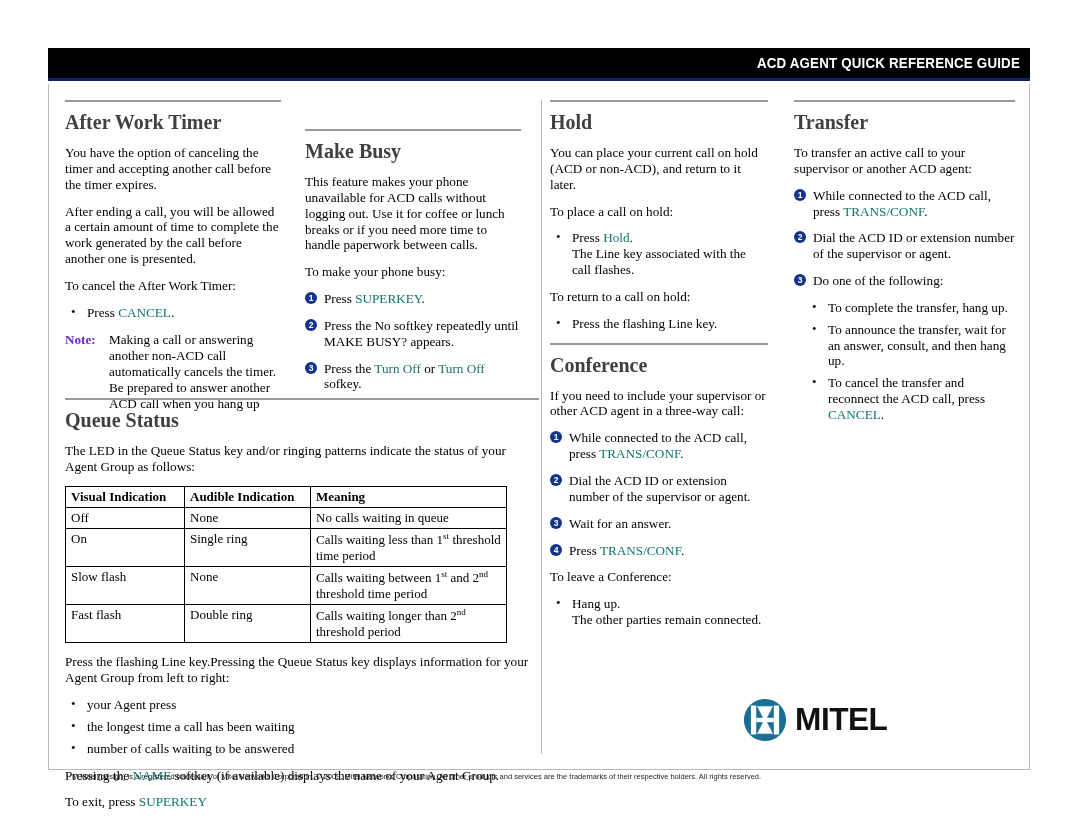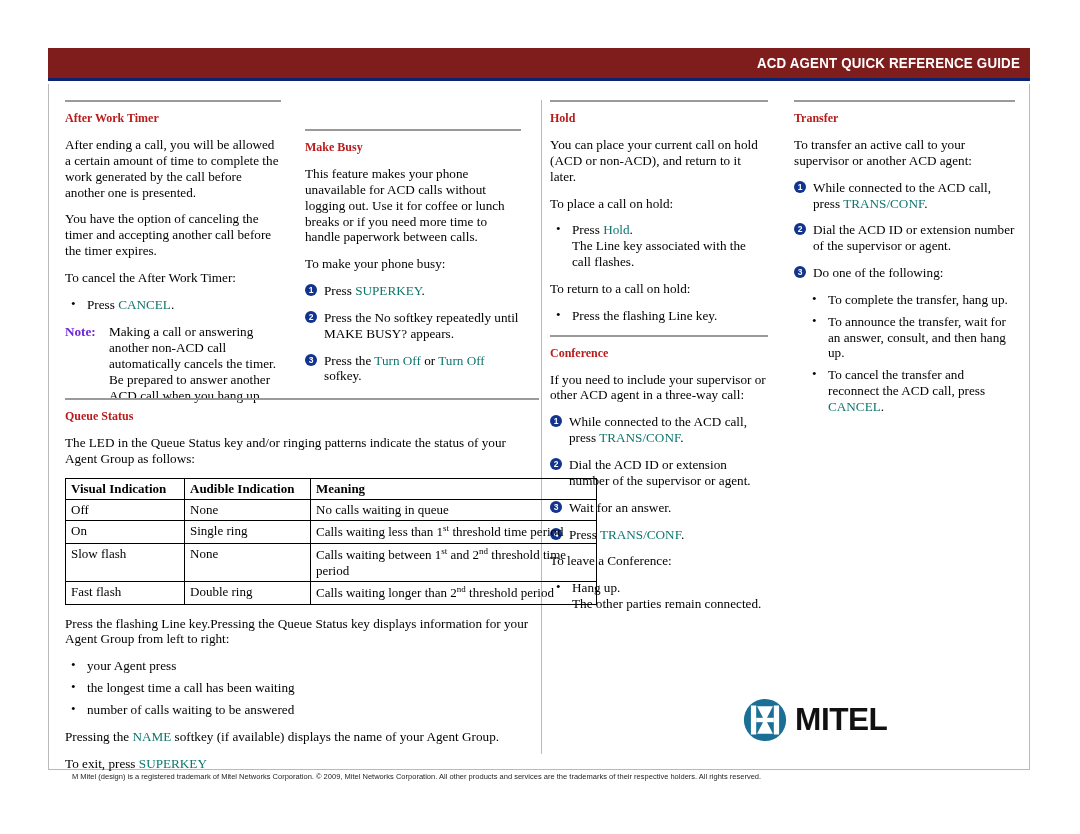--- a/index.html
+++ b/index.html
@@ -8,21 +8,21 @@
     background:#ffffff;
     font-family:"Liberation Serif", serif;
     color:#000;
     overflow:hidden;
   }
   .page{position:relative;width:1080px;height:834px;}
 
   
   .header-bar{
     position:absolute;left:48px;top:48px;width:982px;height:33px;
-    background:#7f1d1d;
+    background:#000000;
     border-bottom:3px solid #0b2370;
     box-sizing:border-box;
   }
   .header-title{
     position:absolute;right:10px;top:7px;
     font-family:"Liberation Sans", sans-serif;
     font-weight:bold;
     font-size:14.5px;
     letter-spacing:0.2px;
     color:#ffffff;
@@ -52,21 +52,21 @@
   .col2{left:256px;width:216px;margin-top:29px;}
   .col3{left:501px;width:218px;}
   .col4{left:745px;width:221px;}
   .col-wide{position:absolute;left:16px;top:314px;width:474px;}
 
   .rule{height:2px;background:#9a9a9a;margin-bottom:9px;}
   .rule-thin{height:2px;background:#9a9a9a;margin:9px 0 9px 0;}
 
   h2.sec{
     font-family:"Liberation Serif", serif;
-    font-weight:bold;font-size:12px;color:#b91c1c;
+    font-weight:bold;font-size:20px;color:#404040;
     margin:0 0 11px 0;
   }
   p{margin:0 0 11px 0;font-size:13.2px;line-height:1.20;}
 
   .kw{color:#0f766e;font-weight:normal;}
   .note-lbl{color:#6d28d9;font-weight:bold;}
 
   
   ul.bl{margin:0 0 11px 0;padding:0;list-style:none;}
   ul.bl li{
@@ -96,21 +96,21 @@
 
   
   .note{
     position:relative;padding-left:44px;margin:0 0 11px 0;
     font-size:13.2px;line-height:1.22;
   }
   .note .note-lbl{position:absolute;left:0;top:0;}
 
   
   table.qs{
-    border-collapse:collapse;width:532px;margin:0 0 11px 0;
+    border-collapse:collapse;width:442px;margin:0 0 11px 0;
     font-size:13px;
   }
   table.qs th,table.qs td{
     border:1px solid #000;
     padding:2px 5px 3px 5px;
     text-align:left;vertical-align:top;
     line-height:1.18;
   }
   table.qs th{font-weight:bold;}
   table.qs .c1{width:108px;}
@@ -149,22 +149,22 @@
     <div class="header-title">ACD AGENT QUICK REFERENCE GUIDE</div>
   </div>
 
   <div class="content-box">
 
     <div class="v-divider"></div>
 
     <div class="col col1">
       <div class="rule"></div>
       <h2 class="sec">After Work Timer</h2>
+      <p>You have the option of canceling the timer and accepting another call before the timer expires.</p>
       <p>After ending a call, you will be allowed a certain amount of time to complete the work generated by the call before another one is presented.</p>
-      <p>You have the option of canceling the timer and accepting another call before the timer expires.</p>
       <p>To cancel the After Work Timer:</p>
       <ul class="bl">
         <li><span>Press </span><span class="kw">CANCEL</span><span>.</span></li>
       </ul>
       <div class="note">
         <span class="note-lbl">Note:</span><span>Making a call or answering another non-ACD call automatically cancels the timer. Be prepared to answer another ACD call when you hang up</span>
       </div>
     </div>
 
     <div class="col col2">

